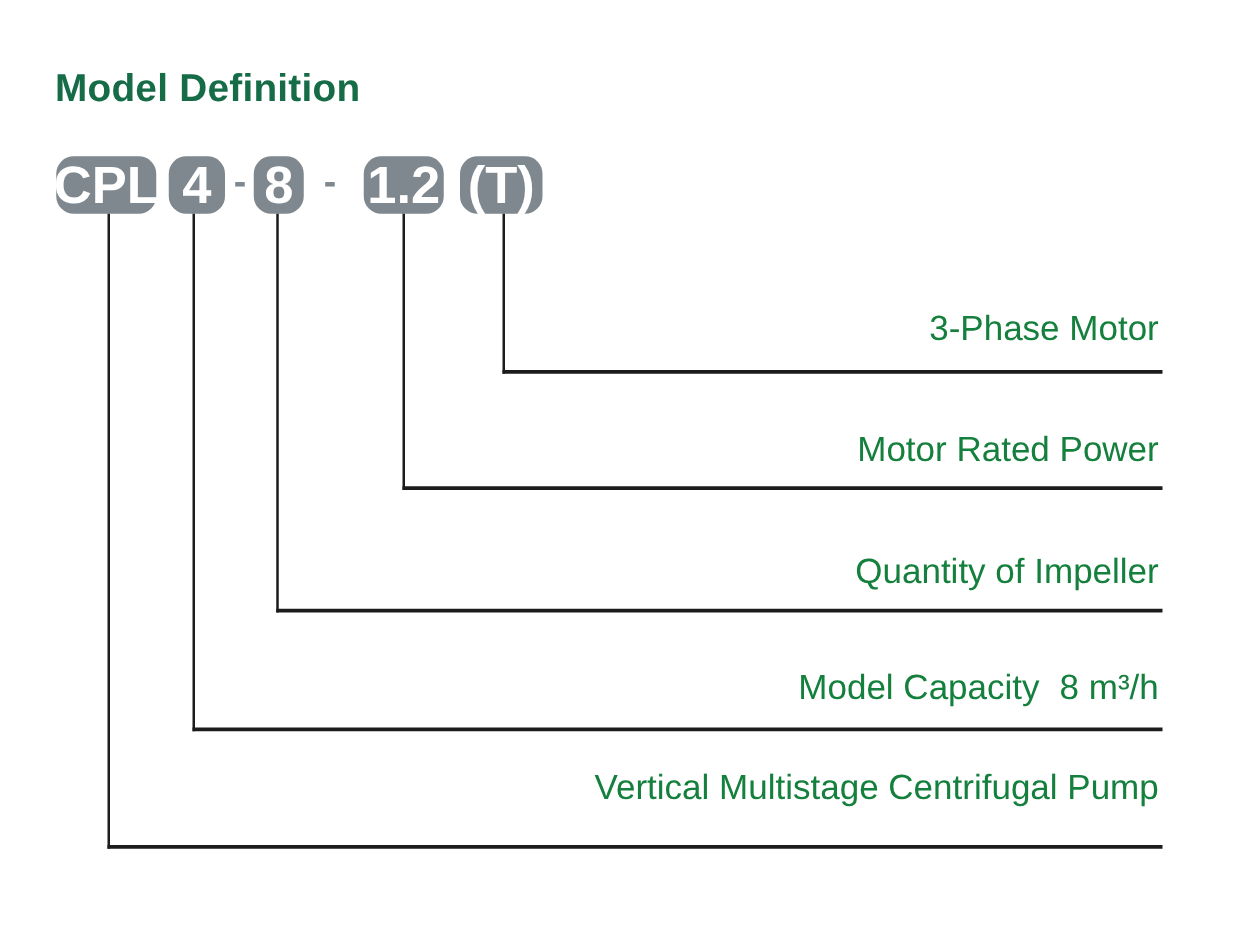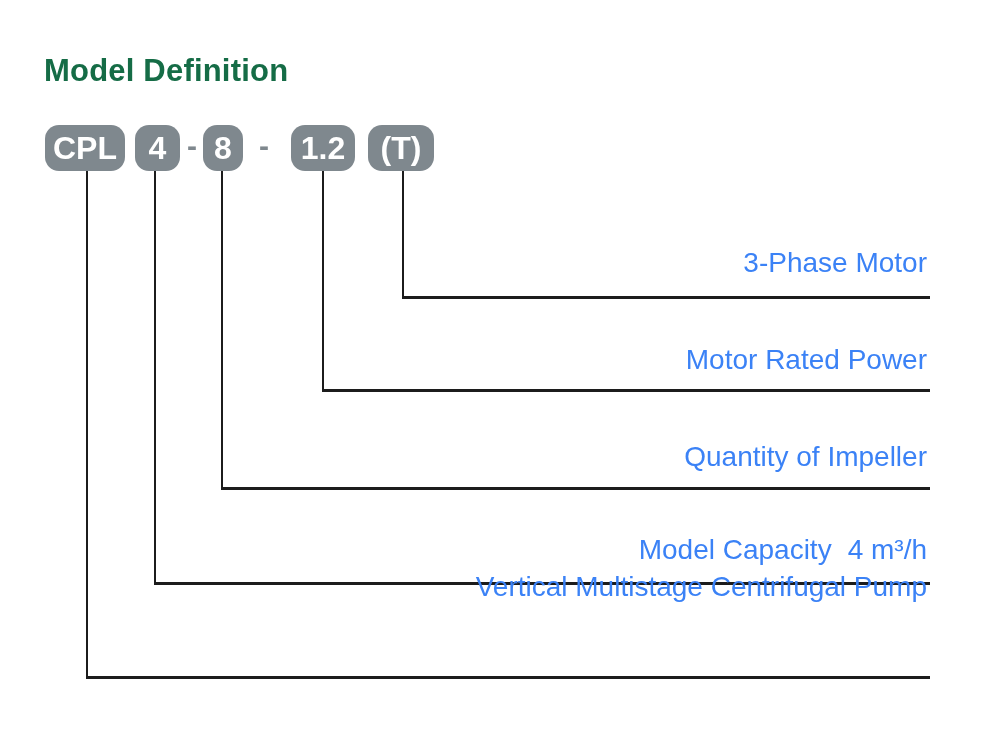--- a/index.html
+++ b/index.html
@@ -24,21 +24,21 @@
     letter-spacing: 0.2px;
   }
   
   .box {
     position: absolute;
     top: 125px; height: 46px;
     background: #7f888e;
     border-radius: 14px;
     color: #ffffff;
     font-weight: 700;
-    font-size: 32px;
+    font-size: 42px;
     display: flex;
     align-items: center;
     justify-content: center;
     box-sizing: border-box;
   }
   .seg-0 { left: 45px;  width: 80px; }
   .seg-1 { left: 135px; width: 45px; }
   .seg-2 { left: 203px; width: 40px; }
   .seg-3 { left: 291px; width: 64px; }
   .seg-4 { left: 368px; width: 66px; }
@@ -73,30 +73,30 @@
   }
   .h-t   { top: 296px; left: 402px; width: 528px; }
   .h-15  { top: 389px; left: 322px; width: 608px; }
   .h-8   { top: 487px; left: 221px; width: 709px; }
   .h-4   { top: 582px; left: 154px; width: 776px; }
   .h-cpl { top: 676px; left: 86px;  width: 844px; }
   
   .callout-label {
     position: absolute;
     right: 73px;
-    color: #3b82f6;
+    color: #15803d;
     font-size: 28px;
     text-align: left;
     white-space: nowrap;
   }
   .lbl-t   { top: 247px; }
   .lbl-15  { top: 344px; }
   .lbl-8   { top: 441px; }
   .lbl-4   { top: 534px; }
-  .lbl-cpl { top: 568px; line-height: 37px; }
+  .lbl-cpl { top: 611px; line-height: 37px; }
   .cap-value { margin-left: 16px; }
 </style>
 </head>
 <body>
 
 <div class="page">
 
   <h1 class="title">Model Definition</h1>
 
   <div>
@@ -121,20 +121,20 @@
   <div class="hline h-4"></div>
   <div class="hline h-cpl"></div>
 
   <div class="callout-label lbl-t">3-Phase Motor</div>
 
   <div class="callout-label lbl-15">Motor Rated Power</div>
 
   <div class="callout-label lbl-8">Quantity of Impeller</div>
 
   <div class="callout-label lbl-4">
-    <span>Model Capacity</span><span class="cap-value">4 m³/h</span>
+    <span>Model Capacity</span><span class="cap-value">8 m³/h</span>
   </div>
 
   <div class="callout-label lbl-cpl">
     <div>Vertical Multistage Centrifugal Pump</div>
   </div>
 
 </div>
 
 </body></html>

